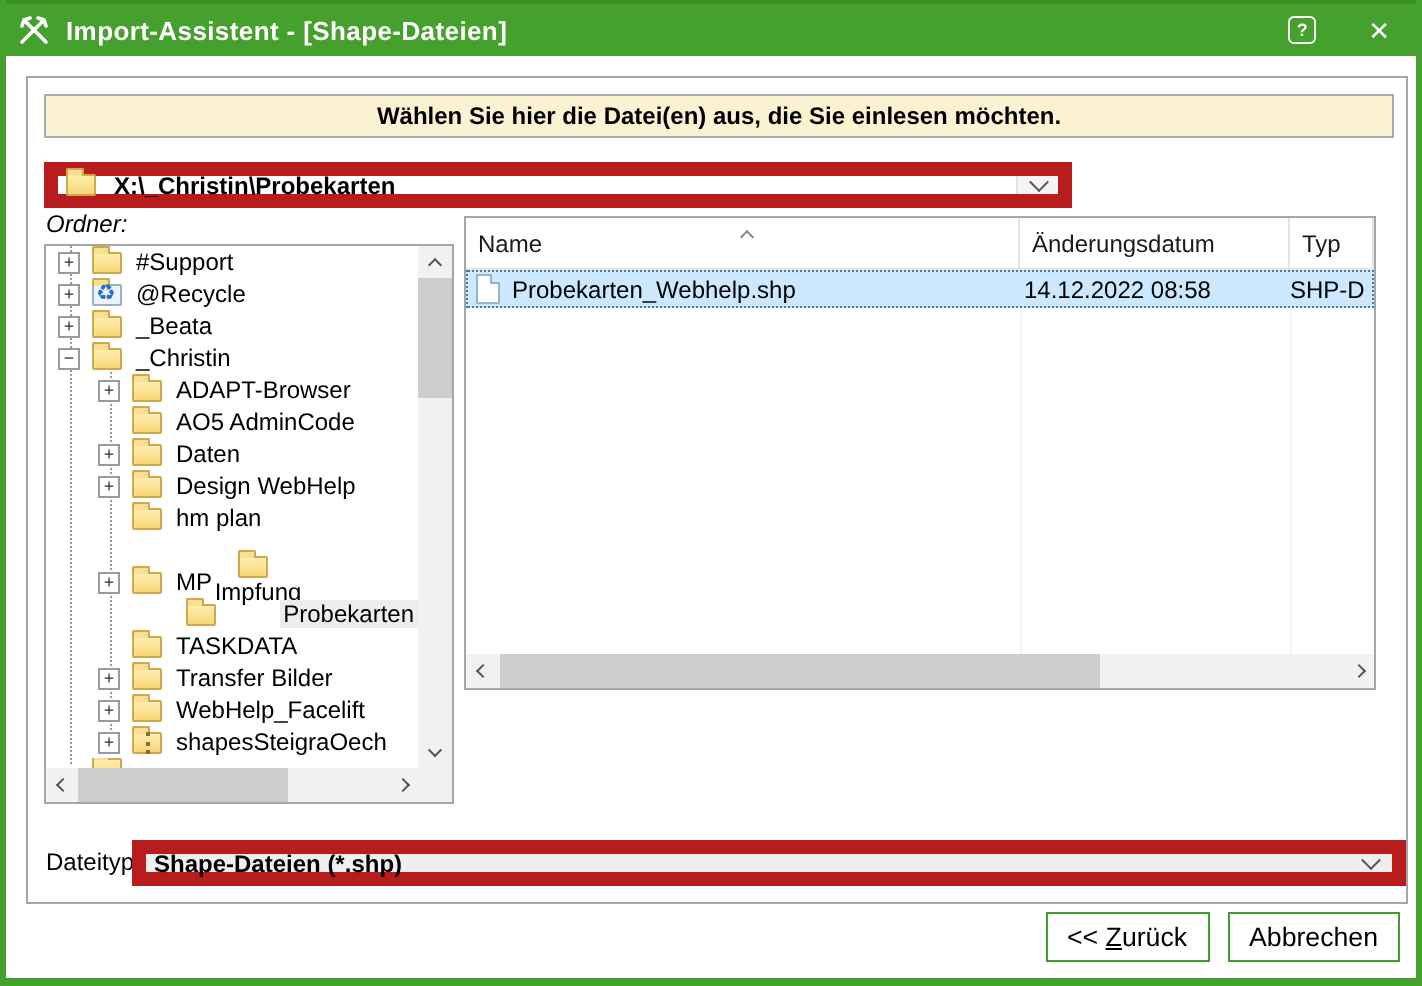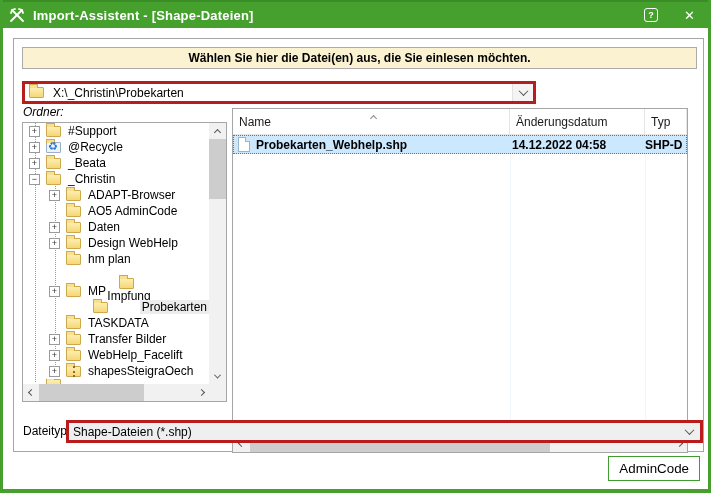--- a/index.html
+++ b/index.html
@@ -19,21 +19,21 @@
               font-size:9px; font-weight:bold; display:flex; align-items:center; justify-content:center; }
   .close-btn { color:#fff; font-size:13px; line-height:1; }
 
   
   .main-panel { position:absolute; left:10px; top:38px; width:691px; height:414px;
                 border:1px solid #a6a6a6; background:#fff; }
   .instruction { position:absolute; left:8px; top:8px; width:675px; height:22px; background:#fbf2d2;
                  border:1px solid #ababab; font-weight:bold; text-align:center; line-height:20px; }
 
   
-  .combo { position:absolute; border:3px solid #b91c1c; background:#fff; display:flex; align-items:center; }
+  .combo { position:absolute; border:7px solid #b91c1c; background:#fff; display:flex; align-items:center;font-weight:bold; }
   .combo .val { flex:1; padding-left:4px; white-space:nowrap; overflow:hidden; }
   .combo .drop { width:21px; align-self:stretch; background:#f4f4f4; border-left:1px solid #e2e2e2;
                  display:flex; align-items:center; justify-content:center; }
   .path-combo { left:8px; top:42px; width:514px; height:23px; }
   .ft-combo { left:52px; top:381px; width:637px; height:23px; background:#efefef; }
   .ft-combo .drop { background:#efefef; border-left:none; }
 
   .chev { display:inline-block; width:7px; height:7px; border-right:1.6px solid #555; border-bottom:1.6px solid #555; }
   .chev.down { transform:rotate(45deg) translate(-1px,-1px); }
   .chev.up { transform:rotate(-135deg); margin-top:3px; }
@@ -72,30 +72,30 @@
   .vsb .sb-btn.top { top:0; } .vsb .sb-btn.bot { bottom:0; }
   .vsb .thumb { position:absolute; left:0; width:17px; background:#cdcdcd; }
   .hsb { position:absolute; left:0; bottom:0; height:17px; background:#f1f1f1; }
   .hsb .sb-btn { position:absolute; top:0; width:16px; height:17px; display:flex; align-items:center; justify-content:center; }
   .hsb .sb-btn.lft { left:0; } .hsb .sb-btn.rgt { right:0; }
   .hsb .thumb { position:absolute; top:0; height:17px; background:#cdcdcd; }
   .tree-panel .hsb { right:17px; }
   .corner { position:absolute; right:0; bottom:0; width:17px; height:17px; background:#f1f1f1; }
 
   
-  .file-panel { position:absolute; left:218px; top:69px; width:456px; height:345px; border:1px solid #a6a6a6; background:#fff; }
+  .file-panel { position:absolute; left:218px; top:69px; width:456px; height:237px; border:1px solid #a6a6a6; background:#fff; }
   .flist { position:absolute; left:0; top:0; right:0; bottom:17px; overflow:hidden; }
   .fl-head { position:relative; height:26px; border-bottom:1px solid #e5e5e5; display:flex; }
   .hcell { position:relative; padding:6px 0 0 6px; border-right:1px solid #e5e5e5; color:#1a1a1a; }
   .hc-name { width:277px; } .hc-date { width:135px; } .hc-type { flex:1; }
   .sort-arrow { position:absolute; left:50%; top:1px; }
   .colline { position:absolute; top:26px; bottom:0; border-left:1px solid #f0f6fc; }
   .cl1 { left:277px; } .cl2 { left:412px; }
   .frow { position:relative; height:19px; display:flex; align-items:center; }
-  .frow.selected { background:#cce8ff; outline:1px dotted #4d7aa6; outline-offset:-1px;font-weight:bold; }
+  .frow.selected { background:#cce8ff; outline:1px dotted #4d7aa6; outline-offset:-1px; }
   .cell { white-space:nowrap; overflow:hidden; }
   .c-name { width:277px; display:flex; align-items:center; padding-left:5px; }
   .c-date { width:135px; padding-left:2px; }
   .c-type { flex:1; }
   .doc-icon { position:relative; width:12px; height:15px; background:#fff; border:1px solid #9db4c8; margin-right:6px; flex:0 0 auto; }
   .doc-icon::before { content:""; position:absolute; right:-1px; top:-1px; width:4px; height:4px;
                       background:#cce8ff; border-left:1px solid #9db4c8; border-bottom:1px solid #9db4c8; }
 
   
   .ft-label { position:absolute; left:9px; top:385px; }
@@ -261,21 +261,21 @@
           <div class="hcell hc-type"><span>Typ</span></div>
         </div>
         <div class="colline cl1"></div>
         <div class="colline cl2"></div>
         <div id="file-rows">
             <div class="frow selected">
     <span class="cell c-name">
                 <span class="doc-icon"></span>
                 <span>Probekarten_Webhelp.shp</span>
               </span>
-    <span class="cell c-date">14.12.2022 04:58</span>
+    <span class="cell c-date">14.12.2022 08:58</span>
     <span class="cell c-type">SHP-D</span>
   </div>
           </div>
       </div>
       <div class="hsb" style="right:0;">
         <span class="sb-btn lft">
             <span class="chev small left"></span>
           </span>
         <span class="thumb" style="left:17px;width:300px;"></span>
         <span class="sb-btn rgt">
@@ -287,15 +287,16 @@
     <div class="ft-label">Dateityp</div>
     <div class="combo ft-combo">
       <span class="val">Shape-Dateien (*.shp)</span>
       <span class="drop">
           <span class="chev down"></span>
         </span>
     </div>
   </div>
 
   <div class="btn-row">
-    <button class="btn">AdminCode</button>
+    <button class="btn"><span>&lt;&lt; </span><span class="accel">Z</span><span>urück</span></button>
+    <button class="btn">Abbrechen</button>
   </div>
 </div>
 
 </body></html>

